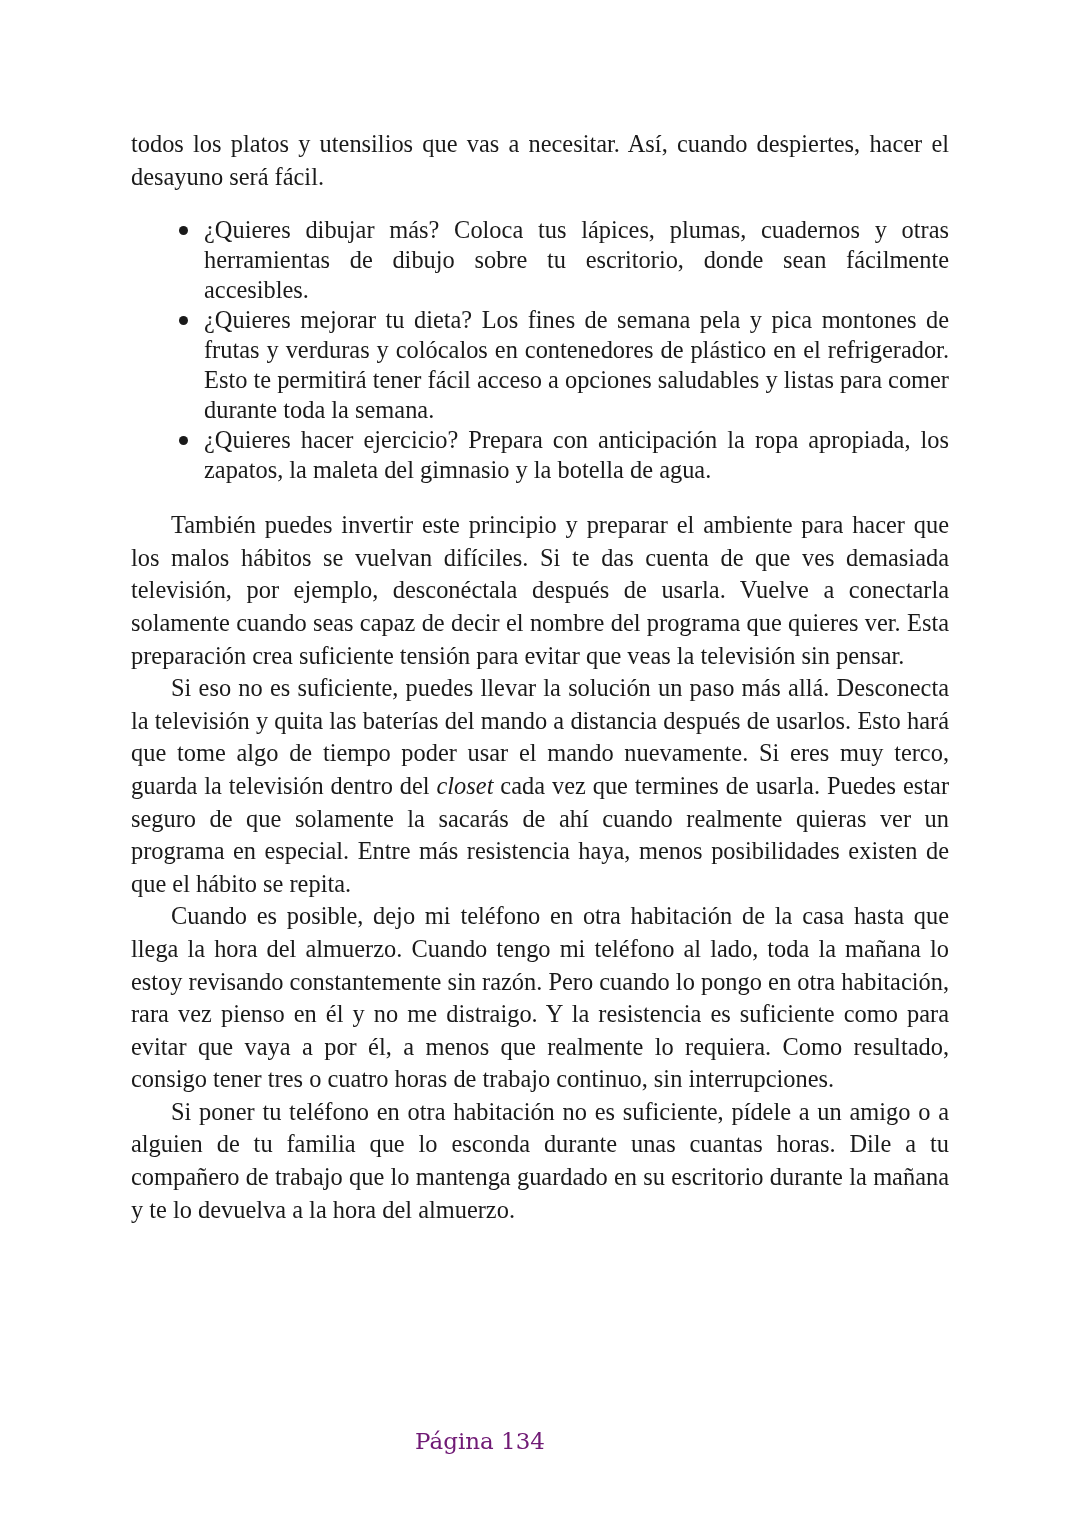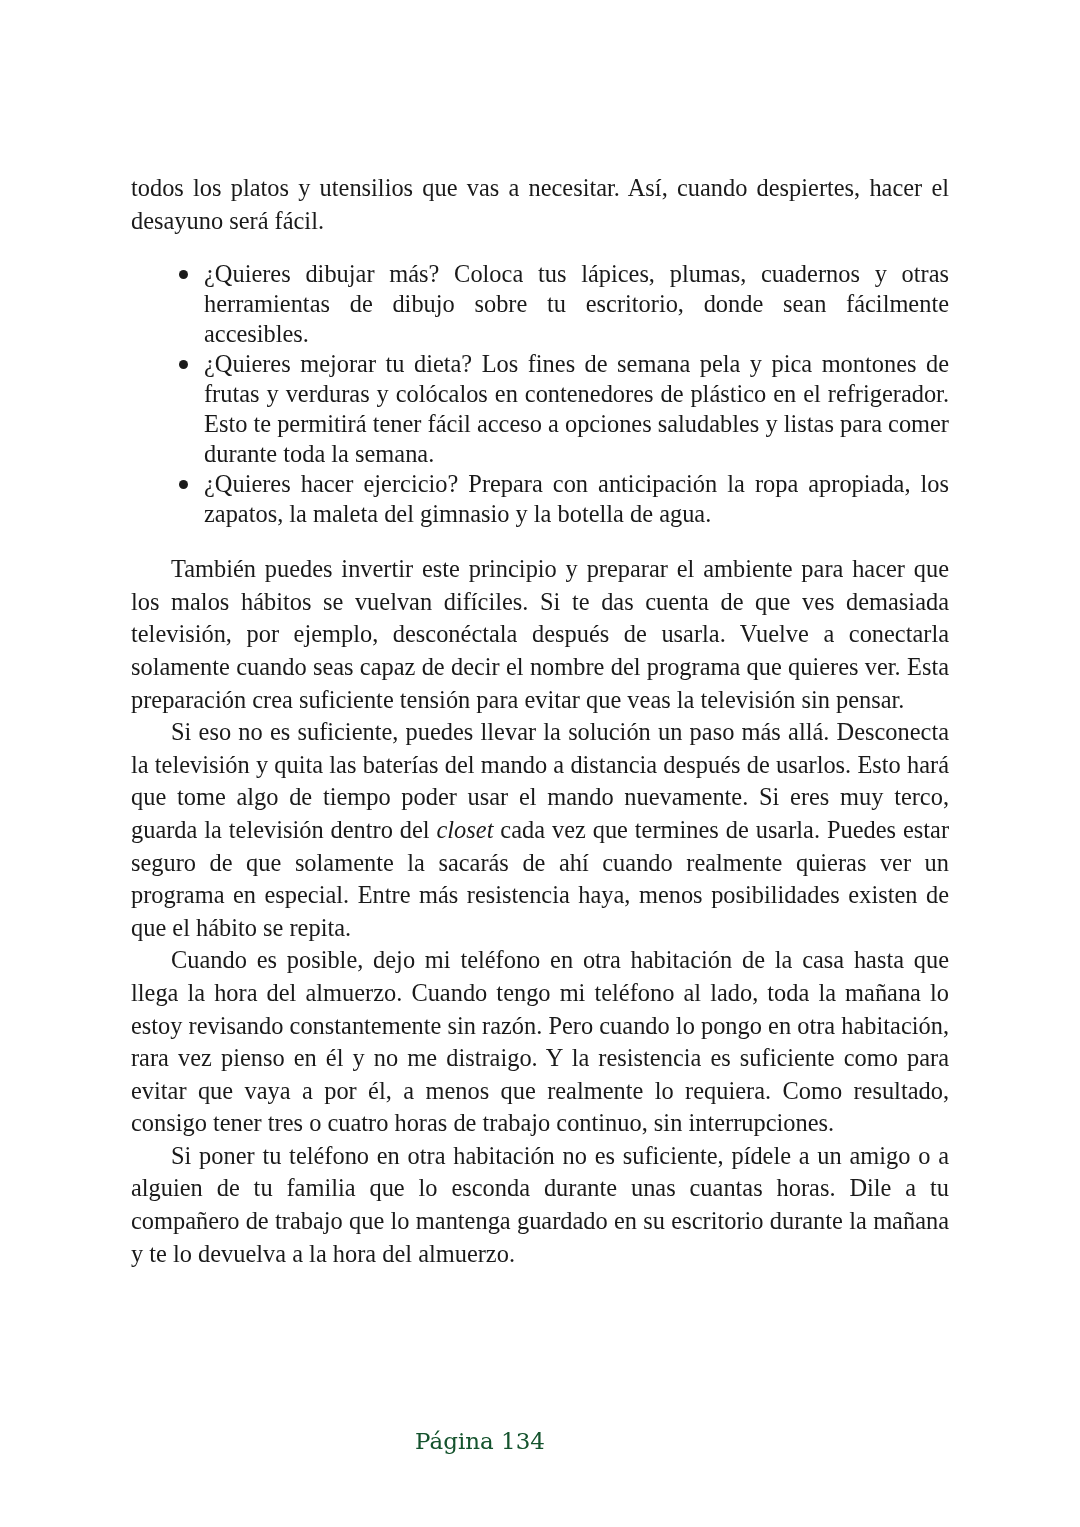--- a/index.html
+++ b/index.html
@@ -15,21 +15,20 @@
       font-family: "Liberation Serif", "DejaVu Serif", serif;
       color: #1a1a1a;
     }
     .page {
       position: absolute;
       left: 131px;
       top: 128px;
       width: 818px;
       font-size: 24.4px;
       line-height: 32.6px;
-      margin-top: 44px;
     }
     .para {
       margin: 0;
       text-align: justify;
     }
     .para.indent {
       text-indent: 40px;
     }
     .bullets {
       list-style: none;
@@ -53,21 +52,21 @@
     em {
     }
     .footer {
       position: absolute;
       left: 0;
       width: 960px;
       top: 1428px;
       text-align: center;
       font-family: "DejaVu Serif", serif;
       font-size: 23px;
-      color: #14532d;
+      color: #701a75;
     }
   </style>
 </head>
 <body>
 
 <div class="page">
   <p class="para">todos los platos y utensilios que vas a necesitar. Así, cuando despiertes, hacer el desayuno será fácil.</p>
 
   <ul class="bullets">
     <li>

